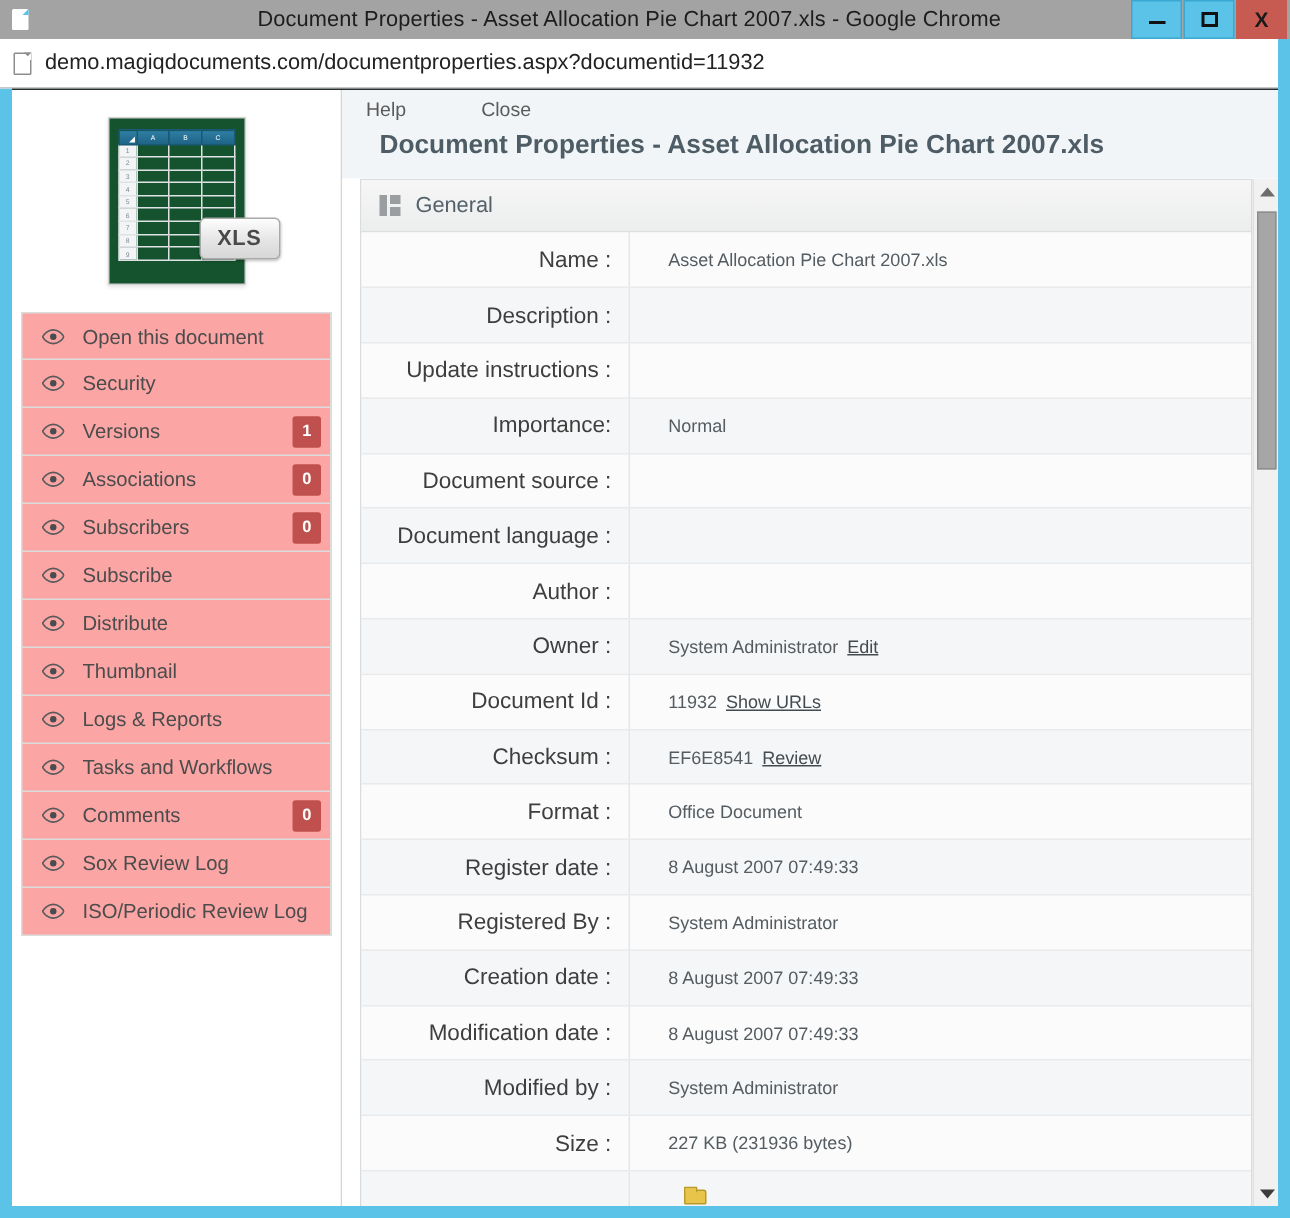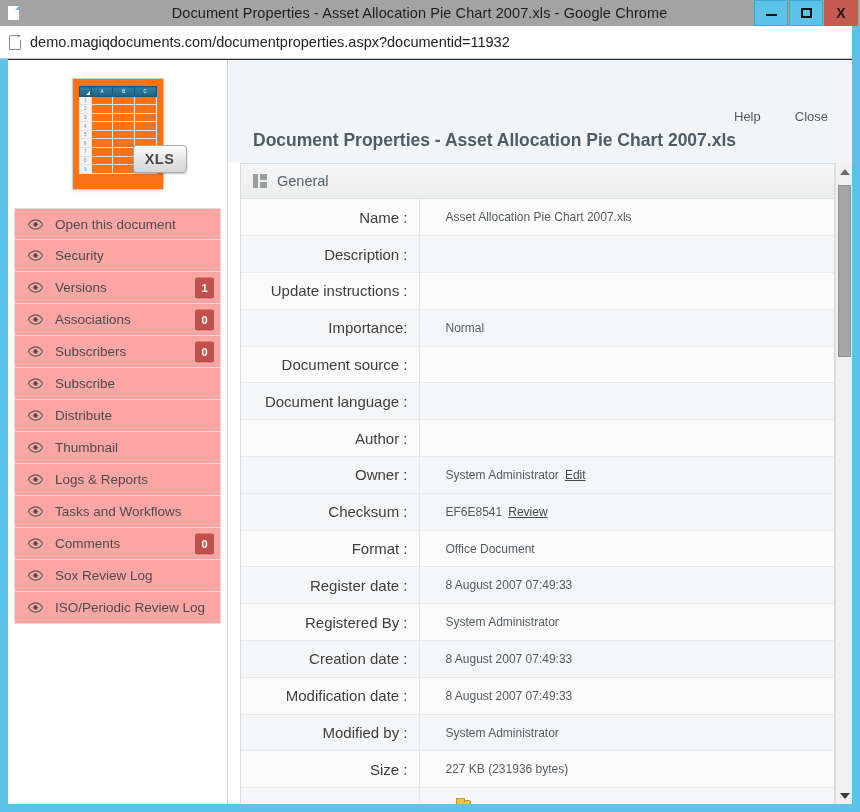--- a/index.html
+++ b/index.html
@@ -162,21 +162,21 @@
     display: flex;
     align-items: center;
     justify-content: center;
     background: #ffffff;
   }
 
   .xls-thumb {
     position: relative;
     width: 92px;
     height: 112px;
-    background: #f97316;
+    background: #14532d;
     border: 1px solid #d0d0d0;
     box-shadow: 0 1px 3px rgba(0,0,0,.13);
     padding: 7px 6px 6px 6px;
   }
   .sheet {
     width: 100%;
     border-collapse: collapse;
     table-layout: fixed;
   }
   .sheet td, .sheet th {
@@ -295,25 +295,24 @@
     overflow: hidden;
   }
 
   #main-head {
     background: #f1f5f7;
     padding: 0 16px;
     flex: 0 0 auto;
   }
   #toplinks {
     display: flex;
-    justify-content: flex-end;
-    gap: 34px;
+    justify-content: flex-start;
+    gap: 50px;
     padding: 5px 8px 0 0;
     height: 24px;
-    margin-top: 44px;
   }
   .toplink {
     font-size: 13px;
     color: #5a5a5a;
     cursor: pointer;
   }
   #page-title {
     font-size: 17.5px;
     font-weight: bold;
     color: #4e5c66;
@@ -732,20 +731,24 @@
                     <td class="prop-value"><span></span></td>
                   </tr>
                   <tr class="prop-row odd">
                     <td class="prop-label">Author :</td>
                     <td class="prop-value"><span></span></td>
                   </tr>
                   <tr class="prop-row even">
                     <td class="prop-label">Owner :</td>
                     <td class="prop-value"><span>System Administrator</span><a>Edit</a></td>
                   </tr>
+                  <tr class="prop-row odd">
+                    <td class="prop-label">Document Id :</td>
+                    <td class="prop-value"><span>11932</span><a>Show URLs</a></td>
+                  </tr>
                   <tr class="prop-row even">
                     <td class="prop-label">Checksum :</td>
                     <td class="prop-value"><span>EF6E8541</span><a>Review</a></td>
                   </tr>
                   <tr class="prop-row odd">
                     <td class="prop-label">Format :</td>
                     <td class="prop-value"><span>Office Document</span></td>
                   </tr>
                   <tr class="prop-row even">
                     <td class="prop-label">Register date :</td>

